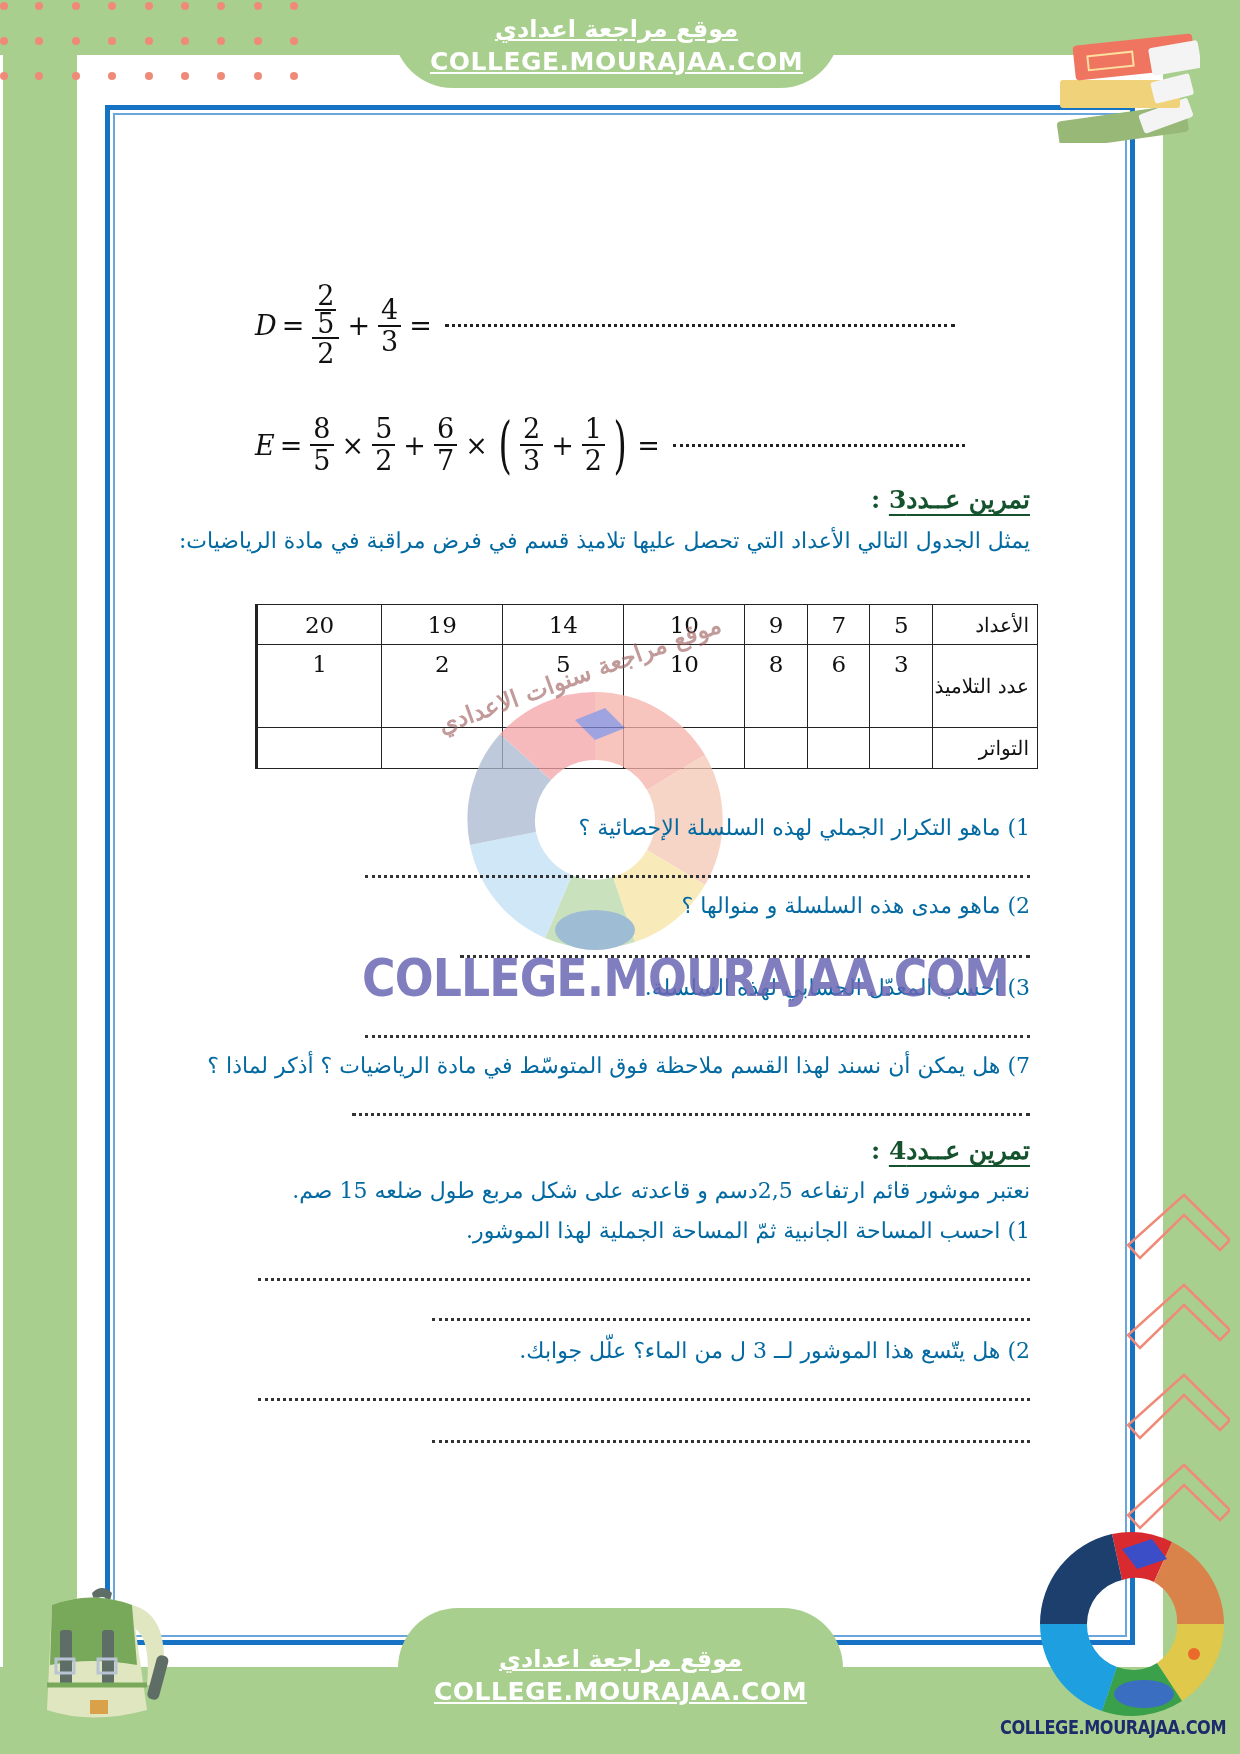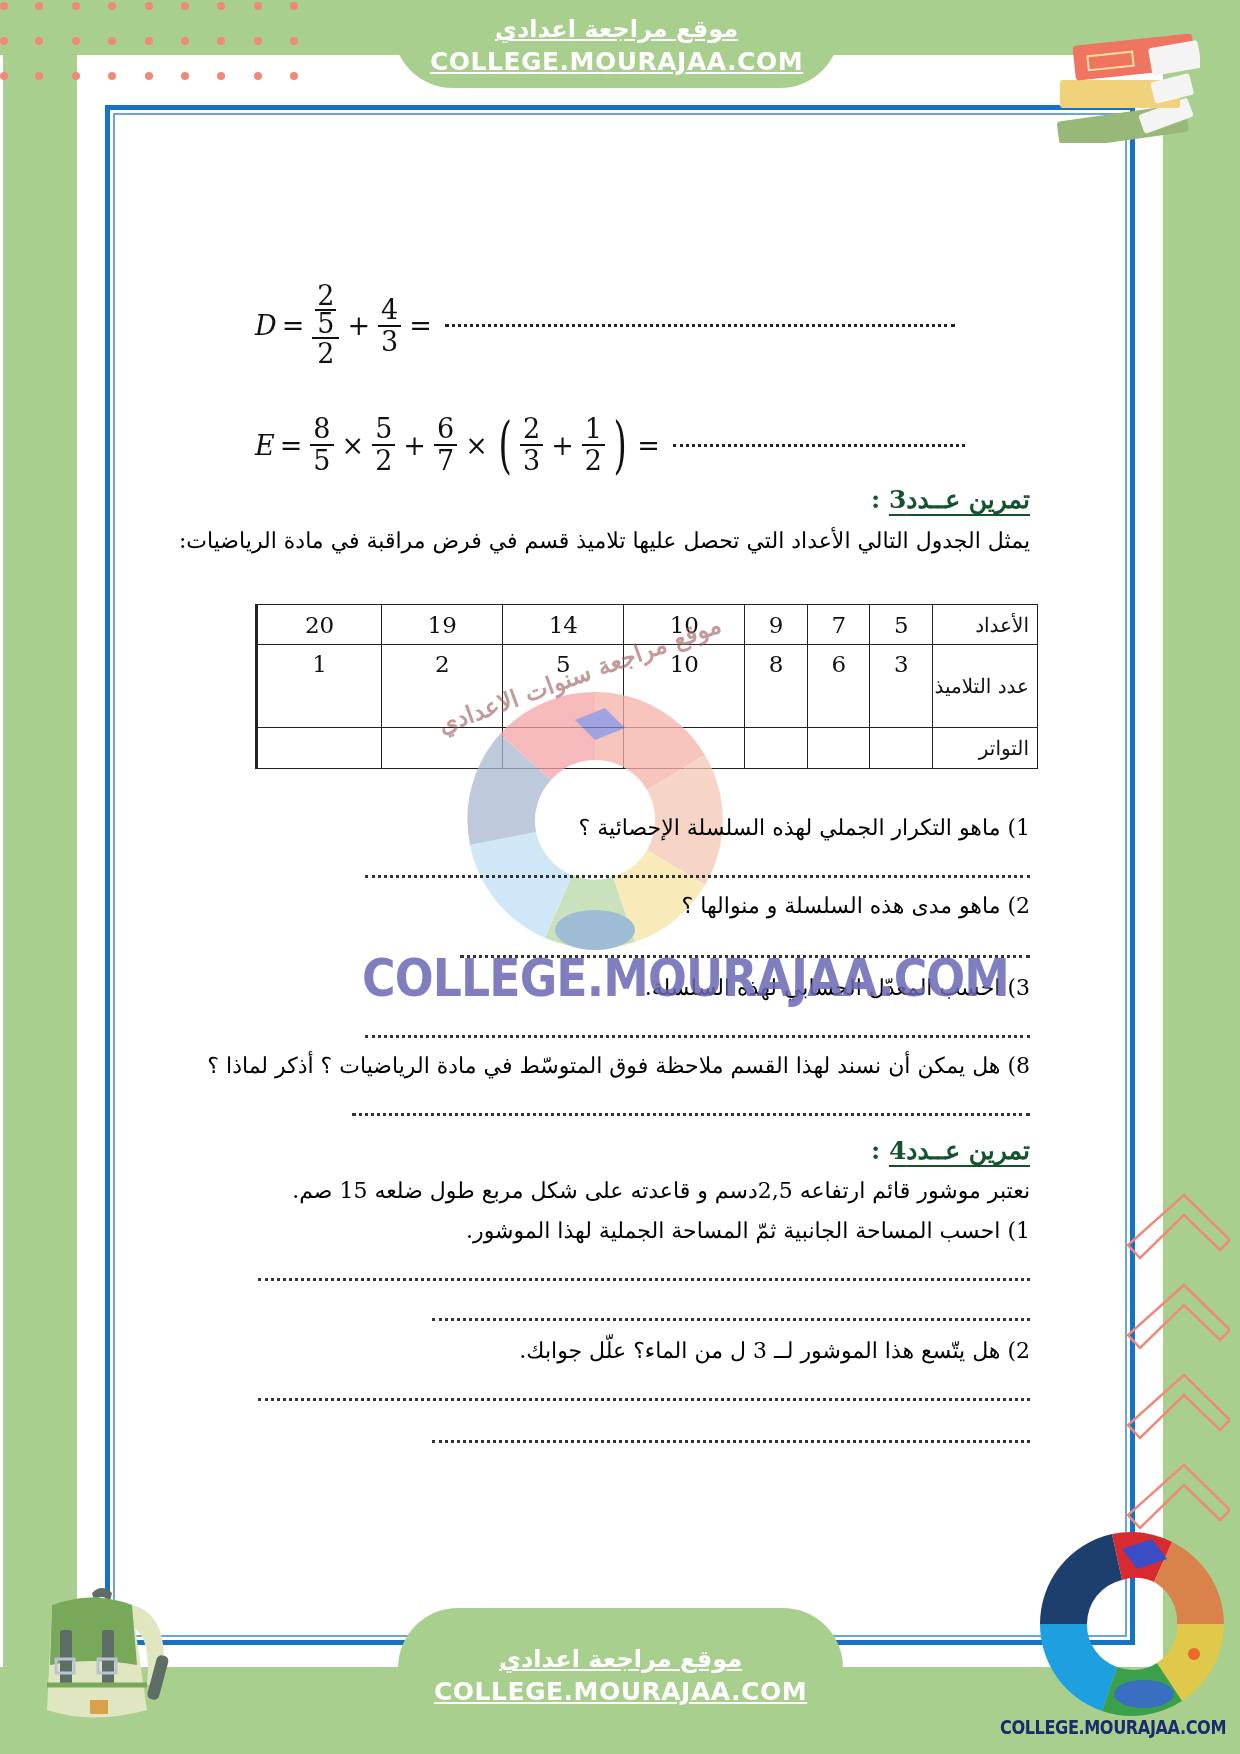--- a/index.html
+++ b/index.html
@@ -15,21 +15,21 @@
   .math{position:absolute;font-family:"DejaVu Serif",serif;font-size:27px;color:#111;display:flex;align-items:center;white-space:nowrap;}
   .frac{display:inline-flex;flex-direction:column;align-items:center;margin:0 3px;vertical-align:middle;}
   .frac .n{border-bottom:2px solid #111;padding:0 3px;line-height:30px;}
   .frac .d{padding:0 3px;line-height:30px;}
   .op{margin:0 5px;}
   .it{font-style:italic;}
   .dots{flex:1;border-bottom:3px dotted #222;height:0;margin-left:8px;align-self:center;}
   .paren{font-size:62px;line-height:62px;font-weight:200;transform:scaleX(0.55);display:inline-block;}
   .title{position:absolute;right:210px;font-weight:bold;font-size:25px;color:#14532d;direction:rtl;}
   .title .u{text-decoration:underline;text-underline-offset:6px;}
-  .para{position:absolute;font-size:22px;color:#000000;direction:rtl;text-align:left;white-space:nowrap;}
+  .para{position:absolute;font-size:22px;color:#0369a1;direction:rtl;text-align:left;white-space:nowrap;}
   .line{position:absolute;border-bottom:3px dotted #333;height:0;}
   table.stat{position:absolute;left:255px;top:604px;width:783px;height:165px;border-collapse:collapse;direction:rtl;font-family:"DejaVu Serif",serif;}
   table.stat td{border:1.6px solid #222;text-align:center;font-size:23px;color:#111;padding:0;}
   table.stat td.h{text-align:right;padding-right:8px;font-size:20px;width:96px;}
   table.stat{border-left:3px solid #222;}
   .wm-text{position:absolute;left:362px;top:948px;font-family:"DejaVu Sans",sans-serif;font-weight:bold;font-size:52px;color:#6b68b4;opacity:0.85;letter-spacing:-1px;transform:scaleX(0.88);transform-origin:left;}
   .foot-logo-text{position:absolute;left:1000px;top:1716px;font-family:"DejaVu Sans",sans-serif;font-weight:bold;font-size:19px;color:#1d2a6b;transform:scaleX(0.85);transform-origin:left;letter-spacing:-0.5px;}
 </style>
 </head>
 <body>
@@ -197,21 +197,21 @@
   </svg>
 </div>
 <div class="abs" style="left:430px;top:660px;font-size:24px;color:#9a5858;opacity:0.6;direction:rtl;transform:rotate(-20deg);font-weight:bold;">موقع مراجعة سنوات الاعدادي</div>
 
 <div class="para" style="right:210px;top:815px;margin-left:40px;">1) ماهو التكرار الجملي لهذه السلسلة الإحصائية ؟</div>
 <div class="line" style="left:365px;right:210px;top:875px;"></div>
 <div class="para" style="right:210px;top:893px;">2) ماهو مدى هذه السلسلة و منوالها ؟</div>
 <div class="line" style="left:460px;right:210px;top:955px;"></div>
 <div class="para" style="right:210px;top:975px;">3) احسب المعدّل الحسابي لهذه السلسلة.</div>
 <div class="line" style="left:365px;right:210px;top:1035px;"></div>
-<div class="para" style="right:210px;top:1053px;">8) هل يمكن أن نسند لهذا القسم ملاحظة فوق المتوسّط في مادة الرياضيات ؟  أذكر لماذا ؟</div>
+<div class="para" style="right:210px;top:1053px;">7) هل يمكن أن نسند لهذا القسم ملاحظة فوق المتوسّط في مادة الرياضيات ؟  أذكر لماذا ؟</div>
 <div class="line" style="left:352px;right:210px;top:1113px;"></div>
 
 <div class="wm-text">COLLEGE.MOURAJAA.COM</div>
 
 <div class="title" style="top:1136px;margin-left:42px;">
   <span class="u">تمرين عــدد4</span><span> :</span>
 </div>
 <div class="para" style="right:210px;top:1178px;">نعتبر موشور قائم ارتفاعه  2,5دسم و قاعدته على شكل مربع طول ضلعه 15 صم.</div>
 <div class="para" style="right:210px;top:1218px;">1) احسب المساحة الجانبية ثمّ المساحة الجملية لهذا الموشور.</div>
 <div class="line" style="left:258px;right:210px;top:1278px;"></div>

